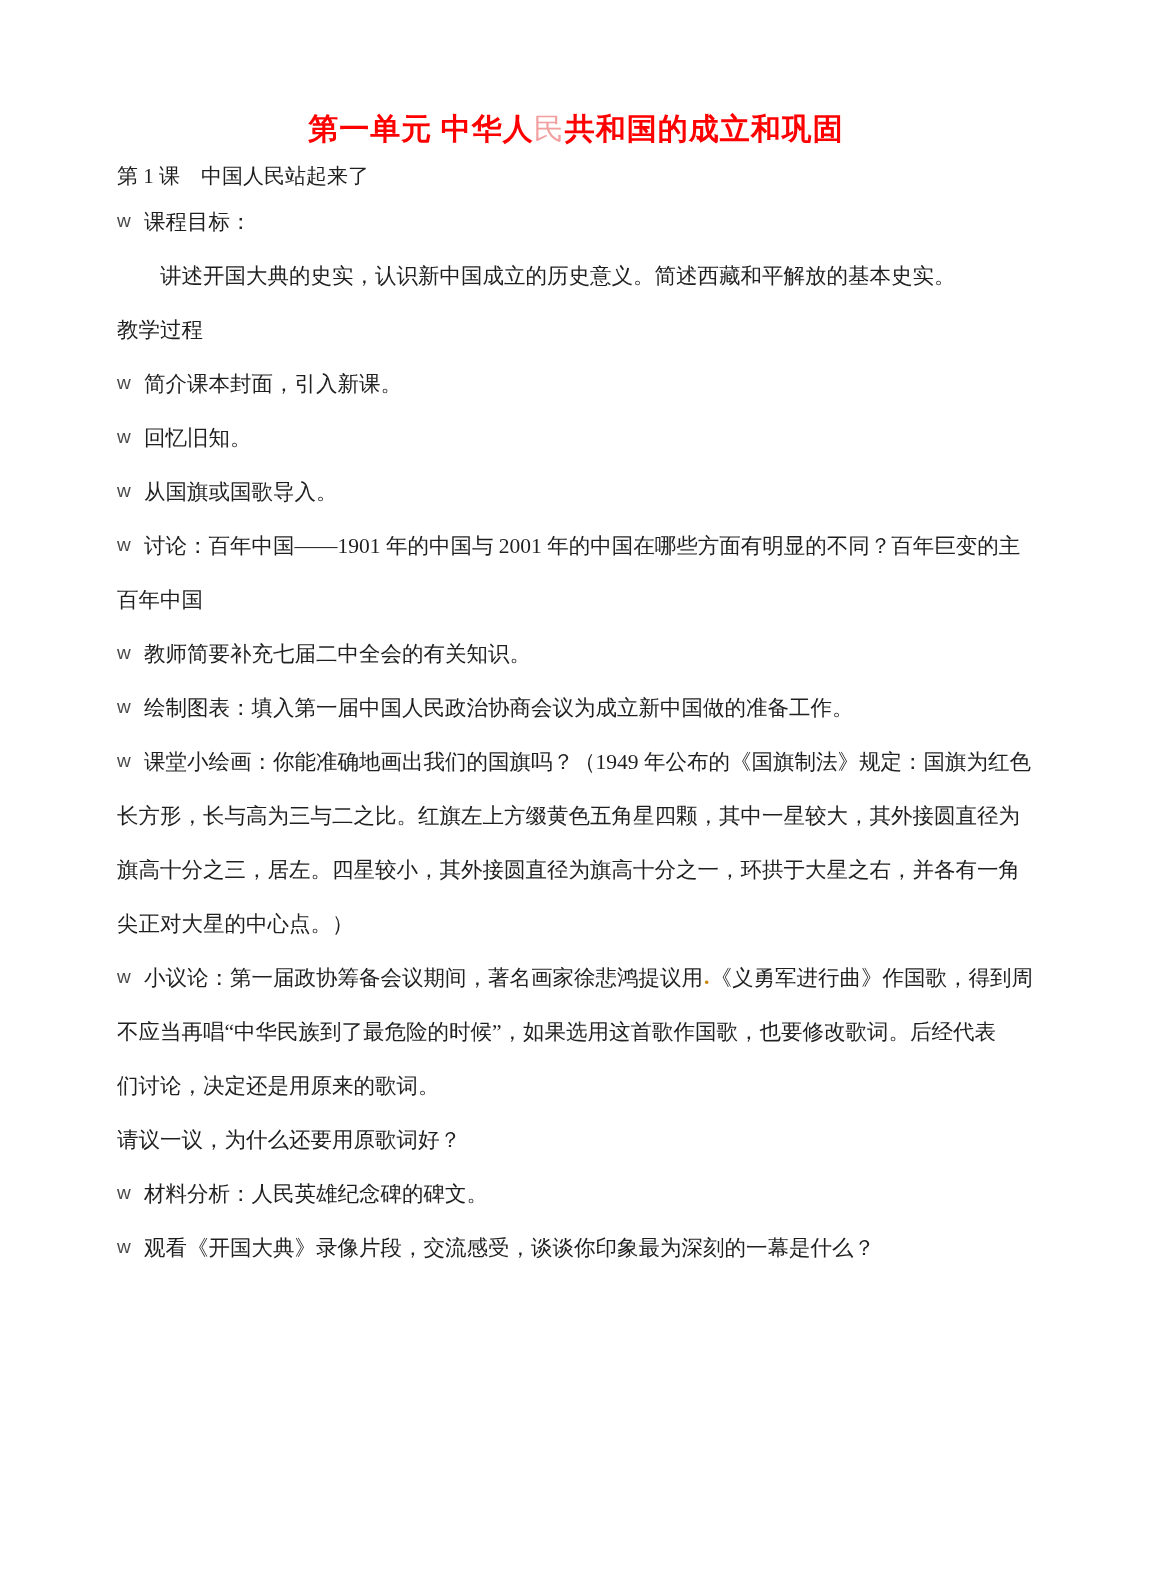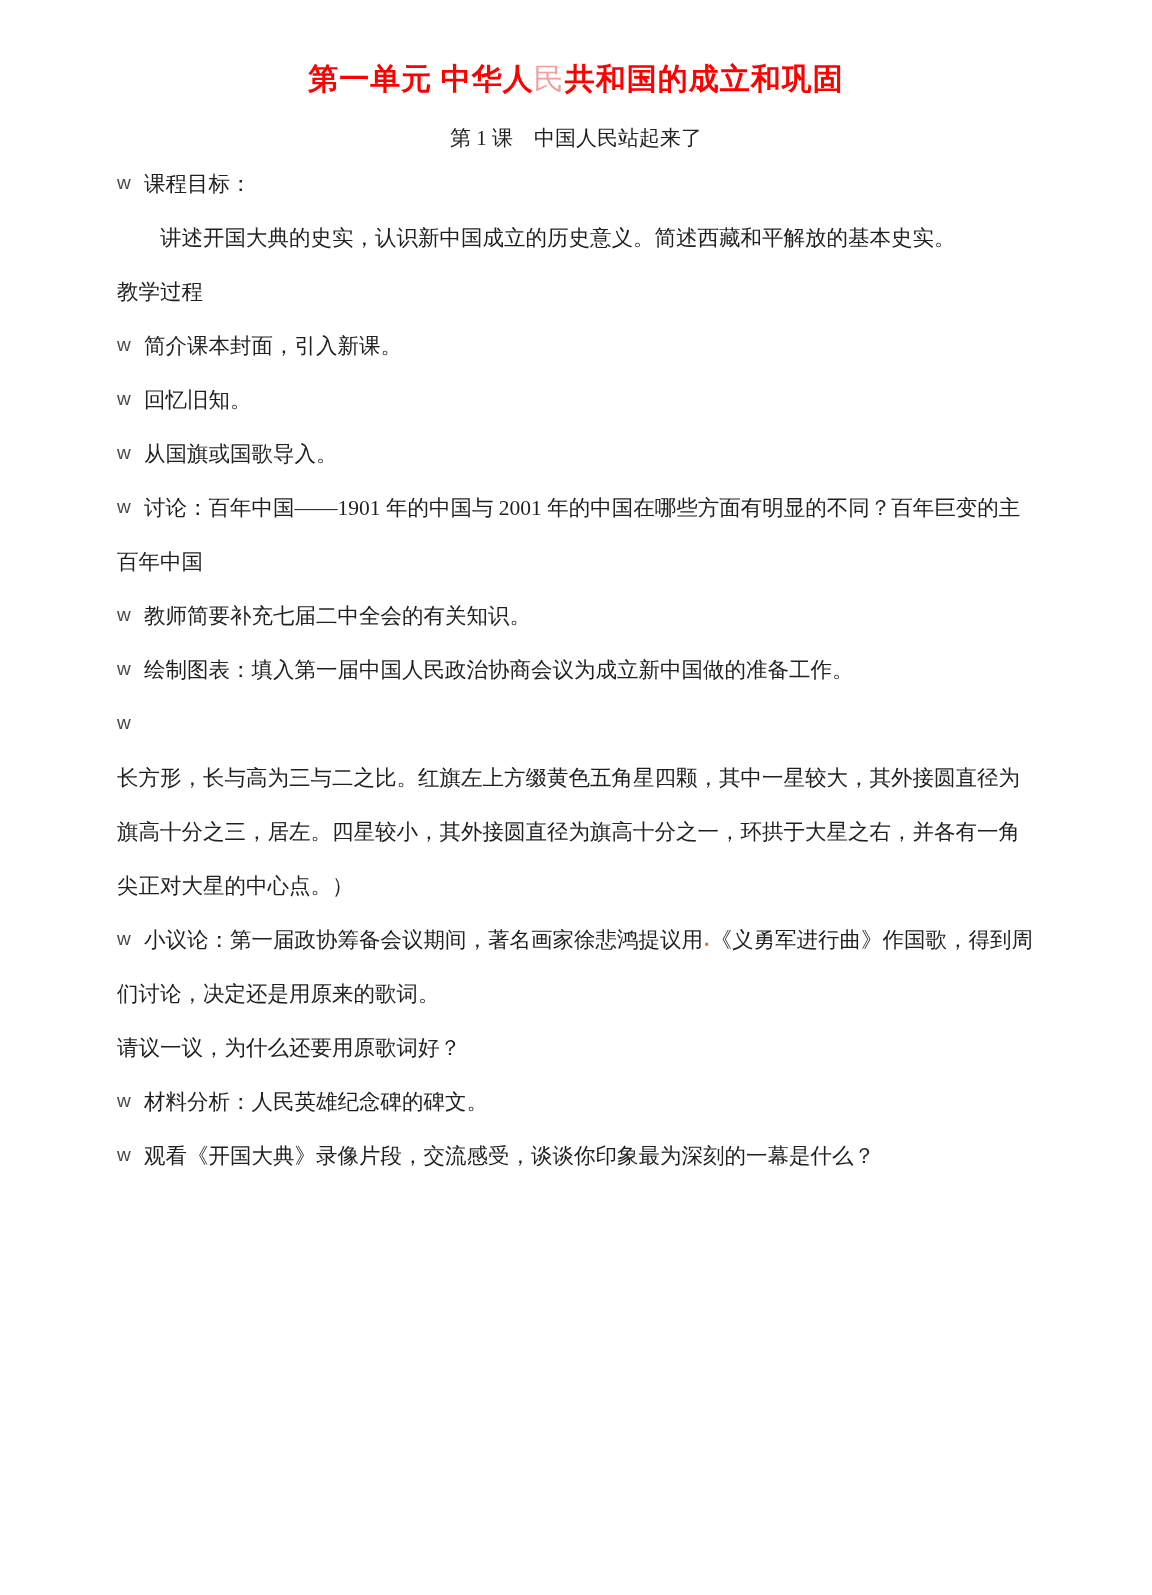--- a/index.html
+++ b/index.html
@@ -16,39 +16,38 @@
     font-family: "Liberation Serif", "DejaVu Serif", serif;
   }
   body { height: 1595px; overflow: hidden; }
   .page {
     width: 1152px;
     height: 1595px;
     background: #ffffff;
     padding: 0 117px;
   }
   .doc-title {
-    margin-top: 58px;
+    margin-top: 108px;
     height: 42px;
     line-height: 42px;
     text-align: center;
     font-size: 30px;
     font-weight: bold;
     color: var(--title-red);
     letter-spacing: 1px;
     white-space: nowrap;
   }
   .doc-title .light {
     color: var(--title-light);
     font-weight: normal;
   }
   .doc-subtitle {
-    margin-top: 20px;
+    margin-top: 8px;
     height: 36px;
     line-height: 36px;
-    text-align: center;
     font-size: 21px;
     color: var(--body-color);
     white-space: nowrap;
   }
   .lines { margin-top: 0; }
   .line {
     height: 54px;
     display: flex;
     align-items: center;
     font-size: 21.5px;
@@ -127,20 +126,21 @@
       <span>教师简要补充七届二中全会的有关知识。</span>
     </div>
 
     <div class="line">
       <span class="bullet">w</span>
       <span>绘制图表：填入第一届中国人民政治协商会议为成立新中国做的准备工作。</span>
     </div>
 
     <div class="line">
       <span class="bullet">w</span>
+      <span>课堂小绘画：你能准确地画出我们的国旗吗？（1949 年公布的《国旗制法》规定：国旗为红色</span>
     </div>
 
     <div class="line">
       <span>长方形，长与高为三与二之比。红旗左上方缀黄色五角星四颗，其中一星较大，其外接圆直径为</span>
     </div>
 
     <div class="line">
       <span>旗高十分之三，居左。四星较小，其外接圆直径为旗高十分之一，环拱于大星之右，并各有一角</span>
     </div>
 
@@ -149,20 +149,23 @@
     </div>
 
     <div class="line">
       <span class="bullet">w</span>
       <span>小议论：第一届政协筹备会议期间，著名画家徐悲鸿提议用</span>
         <span class="dot">.</span>
         <span>《义勇军进行曲》作国歌，得到周</span>
     </div>
 
 
+    <div class="line">
+      <span>不应当再唱“中华民族到了最危险的时候”，如果选用这首歌作国歌，也要修改歌词。后经代表</span>
+    </div>
 
     <div class="line">
       <span>们讨论，决定还是用原来的歌词。</span>
     </div>
 
     <div class="line">
       <span>请议一议，为什么还要用原歌词好？</span>
     </div>
 
     <div class="line">

